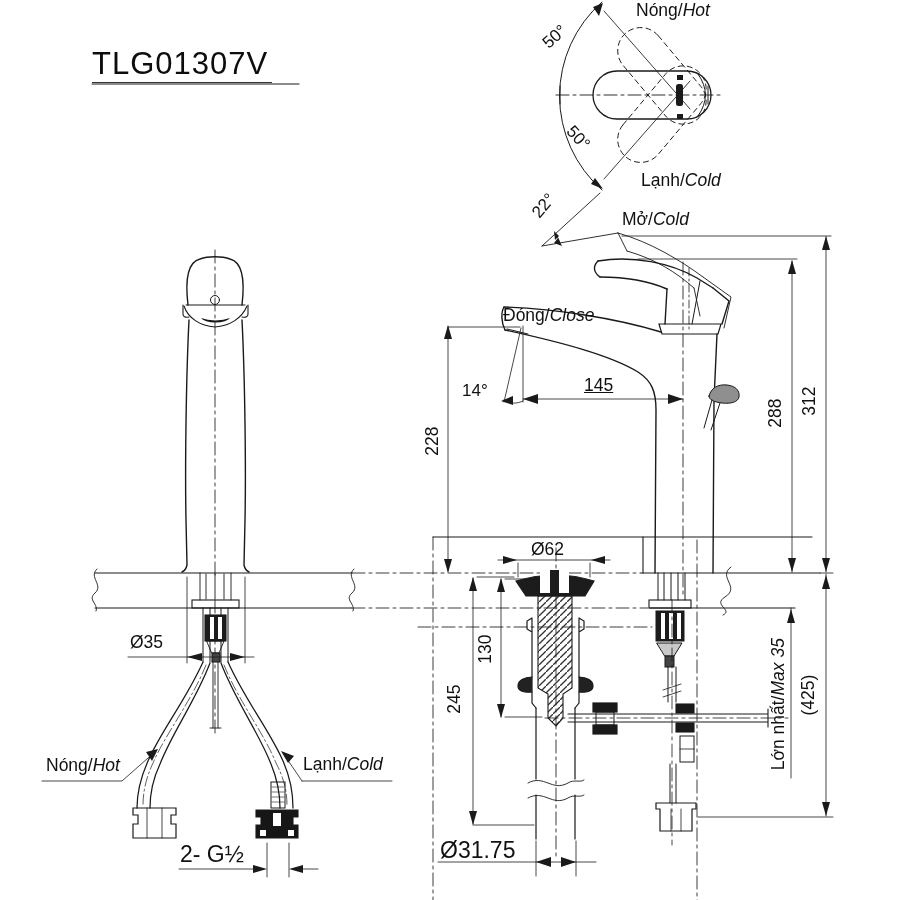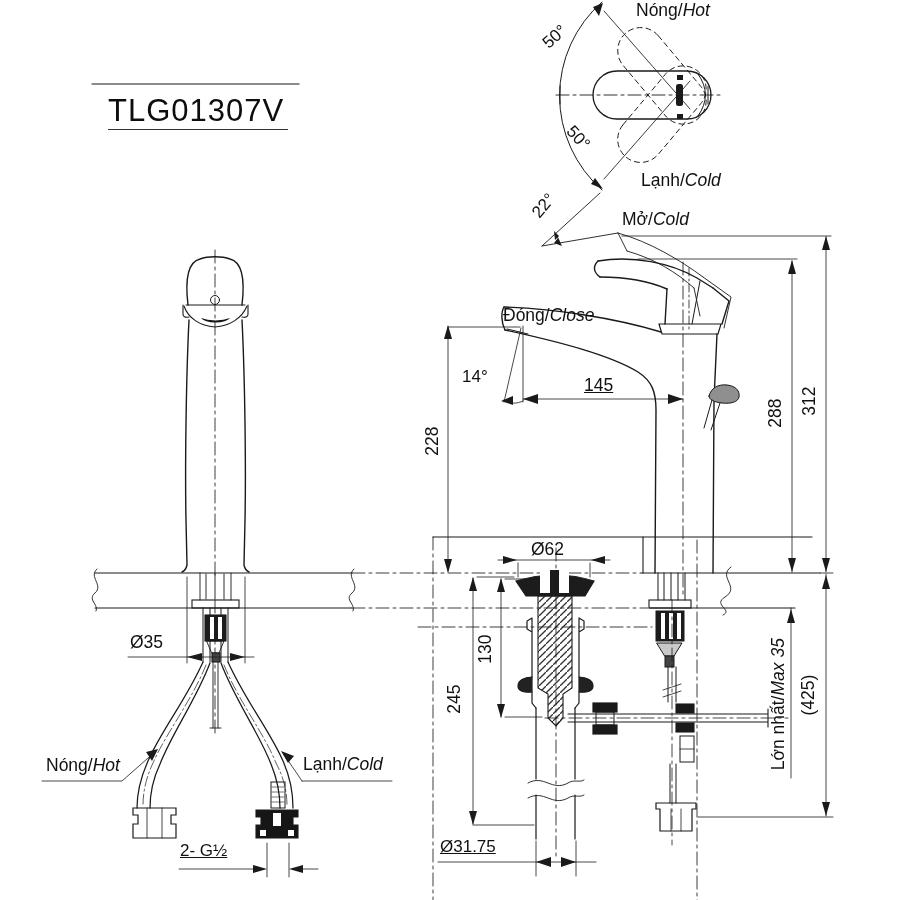--- a/index.html
+++ b/index.html
@@ -1,21 +1,21 @@
 <!DOCTYPE html>
 <html><head>
 <meta charset="utf-8">
 <style>
   html,body{margin:0;padding:0;background:#ffffff;}
   .stage{position:relative;width:900px;height:900px;background:#fff;overflow:hidden;
          font-family:"Liberation Sans", sans-serif;}
   .stage svg{position:absolute;left:0;top:0;}
   .lbl{position:absolute;white-space:nowrap;color:#111;font-size:17.5px;line-height:1.05;}
   .it{font-style:italic;}
-  .s19{font-size:17px;text-decoration:underline;}
+  .s19{font-size:23px;}
   .s17{font-size:17px;}
   .title{font-size:31px;letter-spacing:1px;color:#0d0d0d;border-bottom:1.5px solid #333;padding:0 4px 1px 0;}
   .rot{transform-origin:center;}
 </style>
 </head>
 <body>
 
 <div class="stage">
 
 <svg width="900" height="900" viewBox="0 0 900 900">
@@ -221,32 +221,32 @@
     <polygon points="576,862 561,857 561,867"></polygon>
     <polygon points="187,657 202,653 202,661"></polygon>
     <polygon points="245,657 230,653 230,661"></polygon>
     <polygon points="267,869 253,865 253,873"></polygon>
     <polygon points="289,869 303,865 303,873"></polygon>
     <polygon points="158,749 146,752 152,761"></polygon>
     <polygon points="281,751 288,763 294,756"></polygon>
   </g>
 </svg>
 
-  <span class="lbl title" style="left:108px;top:48px;margin-top:47px;">TLG01307V</span>
+  <span class="lbl title" style="left:92px;top:48px;">TLG01307V</span>
 
   <span class="lbl" style="left:636px;top:1px;"><span>Nóng/</span><span class="it">Hot</span></span>
   <span class="lbl" style="left:641px;top:171px;"><span>Lạnh/</span><span class="it">Cold</span></span>
   <span class="lbl rot s17" style="left:542px;top:28px;transform:rotate(-42deg);">50°</span>
   <span class="lbl rot s17" style="left:565px;top:129px;transform:rotate(47deg);">50°</span>
 
   <span class="lbl rot s17" style="left:531px;top:197px;transform:rotate(-50deg);">22°</span>
   <span class="lbl" style="left:622px;top:210px;"><span>Mở/</span><span class="it">Cold</span></span>
   <span class="lbl" style="left:503px;top:266px;margin-top:40px;"><span>Đóng/</span><span class="it">Close</span></span>
 
-  <span class="lbl s17" style="left:462px;top:368px;">14°</span>
+  <span class="lbl s17" style="left:462px;top:382px;">14°</span>
   <span class="lbl" style="left:584px;top:376px;text-decoration:underline;">145</span>
 
   <span class="lbl rot" style="left:418px;top:432px;transform:rotate(-90deg);">228</span>
   <span class="lbl rot" style="left:761px;top:404px;transform:rotate(-90deg);">288</span>
   <span class="lbl rot" style="left:795px;top:392px;transform:rotate(-90deg);">312</span>
   <span class="lbl rot" style="left:788px;top:686px;transform:rotate(-90deg);">(425)</span>
   <span class="lbl rot" style="left:712px;top:695px;transform:rotate(-90deg);"><span>Lớn nhất/</span><span class="it">Max 35</span></span>
 
   <span class="lbl" style="left:531px;top:540px;">Ø62</span>
   <span class="lbl rot" style="left:471px;top:640px;transform:rotate(-90deg);">130</span>

